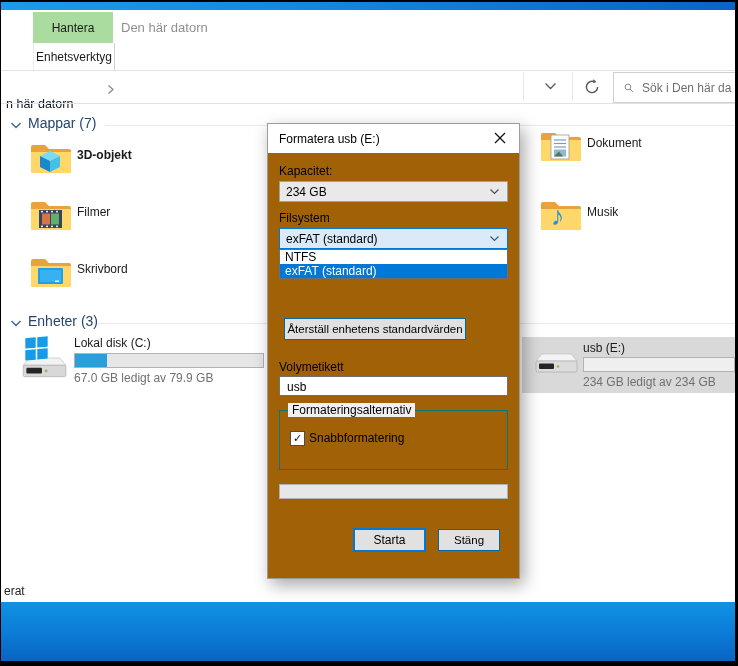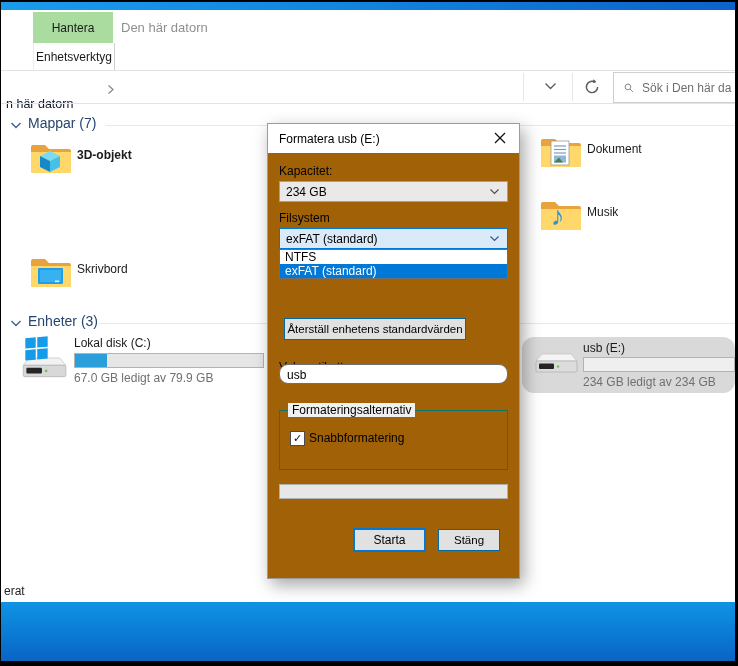--- a/index.html
+++ b/index.html
@@ -25,21 +25,21 @@
     display:flex;align-items:center;overflow:hidden;}
   .searchbox input{border:none;outline:none;font-family:"Liberation Sans",sans-serif;
     font-size:12px;color:#6f6f6f;width:100px;background:transparent;}
   
   .grp-head{font-size:14px;color:#24456e;}
   .grp-rule{height:1px;background:#e9e9e9;}
   .tile-label{font-size:12px;color:#1a1a1a;}
   .drive-bar{height:13px;border:1px solid #b3b3b3;background:#e6e6e6;}
   .drive-bar .fill{height:100%;background:#2b9fd9;}
   .free-text{font-size:12px;color:#707070;}
-  .sel-grey{background:#d9d9d9;border-radius:12px;}
+  .sel-grey{background:#d9d9d9;}
   .note-glyph{font-size:27px;color:#2a92d8;line-height:1;}
   
   .status{left:3px;top:582px;font-size:12px;color:#222;}
   .desktop{position:absolute;left:1px;top:602px;width:734px;height:59px;
     background:linear-gradient(180deg,#0f93e4 0%,#0b7ad6 55%,#0a64c2 100%);}
   
   .dialog{position:absolute;left:267px;top:83px;width:251px;height:454px;background:#a16207;
     border:1px solid #9c9c9c;box-shadow:4px 6px 16px rgba(0,0,0,.35);z-index:10;margin-top:40px;}
   .dlg-titlebar{position:absolute;left:0;top:0;width:100%;height:29px;background:#fff;}
   .dlg-title{position:absolute;left:11px;top:8px;font-size:12px;color:#000;white-space:nowrap;}
@@ -116,35 +116,57 @@
         <path d="M2 12 h40 v19 q0 2 -2 2 h-36 q-2 0 -2 -2 z" fill="#ffd76a"></path>
         <g transform="translate(11,11)">
           <polygon points="10,0 20,5 10,10 0,5" fill="#7adcf4"></polygon>
           <polygon points="0,5 10,10 10,21 0,16" fill="#1789c9"></polygon>
           <polygon points="20,5 10,10 10,21 20,16" fill="#45c0e8"></polygon>
         </g>
       </svg>
       <span class="abs tile-label txt" style="left:48px;top:10px;">3D-objekt</span>
     </div>
 
+    <div class="abs" style="left:28px;top:193px;width:230px;height:50px;">
+      <svg width="44" height="40" viewBox="0 0 44 36">
+        <path d="M2 7 q0-2 2-2 h12 l4 4 h20 q2 0 2 2 v20 q0 2 -2 2 h-36 q-2 0 -2 -2 z" fill="#e8a33d"></path>
+        <path d="M2 12 h40 v19 q0 2 -2 2 h-36 q-2 0 -2 -2 z" fill="#ffd76a"></path>
+        <g transform="translate(10,13)">
+          <rect width="23" height="18" fill="#35455c"></rect>
+          <rect x="3" y="3.5" width="8" height="11" fill="#d8744a"></rect>
+          <rect x="12" y="3.5" width="8" height="11" fill="#5fb06a"></rect>
+          <g fill="#e8e8e8">
+            <rect x="2" y="0.8" width="2" height="1.6"></rect>
+              <rect x="7" y="0.8" width="2" height="1.6"></rect>
+            <rect x="12" y="0.8" width="2" height="1.6"></rect>
+              <rect x="17" y="0.8" width="2" height="1.6"></rect>
+            <rect x="2" y="15.6" width="2" height="1.6"></rect>
+              <rect x="7" y="15.6" width="2" height="1.6"></rect>
+            <rect x="12" y="15.6" width="2" height="1.6"></rect>
+              <rect x="17" y="15.6" width="2" height="1.6"></rect>
+          </g>
+        </g>
+      </svg>
+      <span class="abs tile-label txt" style="left:48px;top:10px;">Filmer</span>
+    </div>
 
     <div class="abs" style="left:28px;top:250px;width:230px;height:50px;">
       <svg width="44" height="40" viewBox="0 0 44 36">
         <path d="M2 7 q0-2 2-2 h12 l4 4 h20 q2 0 2 2 v20 q0 2 -2 2 h-36 q-2 0 -2 -2 z" fill="#e8a33d"></path>
         <path d="M2 12 h40 v19 q0 2 -2 2 h-36 q-2 0 -2 -2 z" fill="#ffd76a"></path>
         <g transform="translate(9,14)">
           <rect width="25" height="16" rx="1" fill="#1e9fe8"></rect>
           <rect x="2" y="2" width="21" height="12" fill="#38b1f0"></rect>
           <rect x="17" y="12.5" width="4" height="1.6" fill="#e8f4fc"></rect>
         </g>
       </svg>
       <span class="abs tile-label txt" style="left:48px;top:10px;">Skrivbord</span>
     </div>
 
-    <div class="abs" style="left:538px;top:130px;width:196px;height:50px;text-decoration:underline;">
+    <div class="abs" style="left:538px;top:124px;width:196px;height:50px;text-decoration:underline;">
       <svg width="44" height="40" viewBox="0 0 44 36">
         <path d="M2 7 q0-2 2-2 h12 l4 4 h20 q2 0 2 2 v20 q0 2 -2 2 h-36 q-2 0 -2 -2 z" fill="#e8a33d"></path>
         <path d="M2 12 h40 v19 q0 2 -2 2 h-36 q-2 0 -2 -2 z" fill="#ffd76a"></path>
         <g transform="translate(12,7)">
           <rect width="18" height="24" fill="#fff" stroke="#9a9a9a" stroke-width="0.8"></rect>
           <line x1="3" y1="5" x2="15" y2="5" stroke="#7a9cc0" stroke-width="1.2"></line>
           <line x1="3" y1="8.5" x2="15" y2="8.5" stroke="#7a9cc0" stroke-width="1.2"></line>
           <line x1="3" y1="12" x2="15" y2="12" stroke="#7a9cc0" stroke-width="1.2"></line>
           <rect x="3" y="14.5" width="12" height="7" fill="#8fb8d8"></rect>
           <polygon points="3,21.5 8,16.5 12,21.5" fill="#4f7a52"></polygon>
@@ -237,21 +259,21 @@
       <div class="dditem">NTFS</div>
       <div class="dditem hl">exFAT (standard)</div>
     </div>
 
 
     <div class="abs btn" style="left:16px;top:194px;width:182px;height:22px;">
       <span>Återställ enhetens standardvärden</span>
     </div>
 
     <span class="abs lbl" style="left:11px;top:236px;">Volymetikett</span>
-    <div class="abs textinput" style="left:11px;top:240px;border-radius:9px;">
+    <div class="abs textinput" style="left:11px;top:252px;">
       <input type="text" value="usb" style="">
     </div>
 
     <div class="abs groupbox" style="left:11px;top:286px;">
       <span class="legend">Formateringsalternativ</span>
       <span class="checkbox">✓</span>
       <span class="abs lbl" style="left:29px;top:20px;">Snabbformatering</span>
     </div>
 
     <div class="abs progress" style="left:11px;top:360px;">

